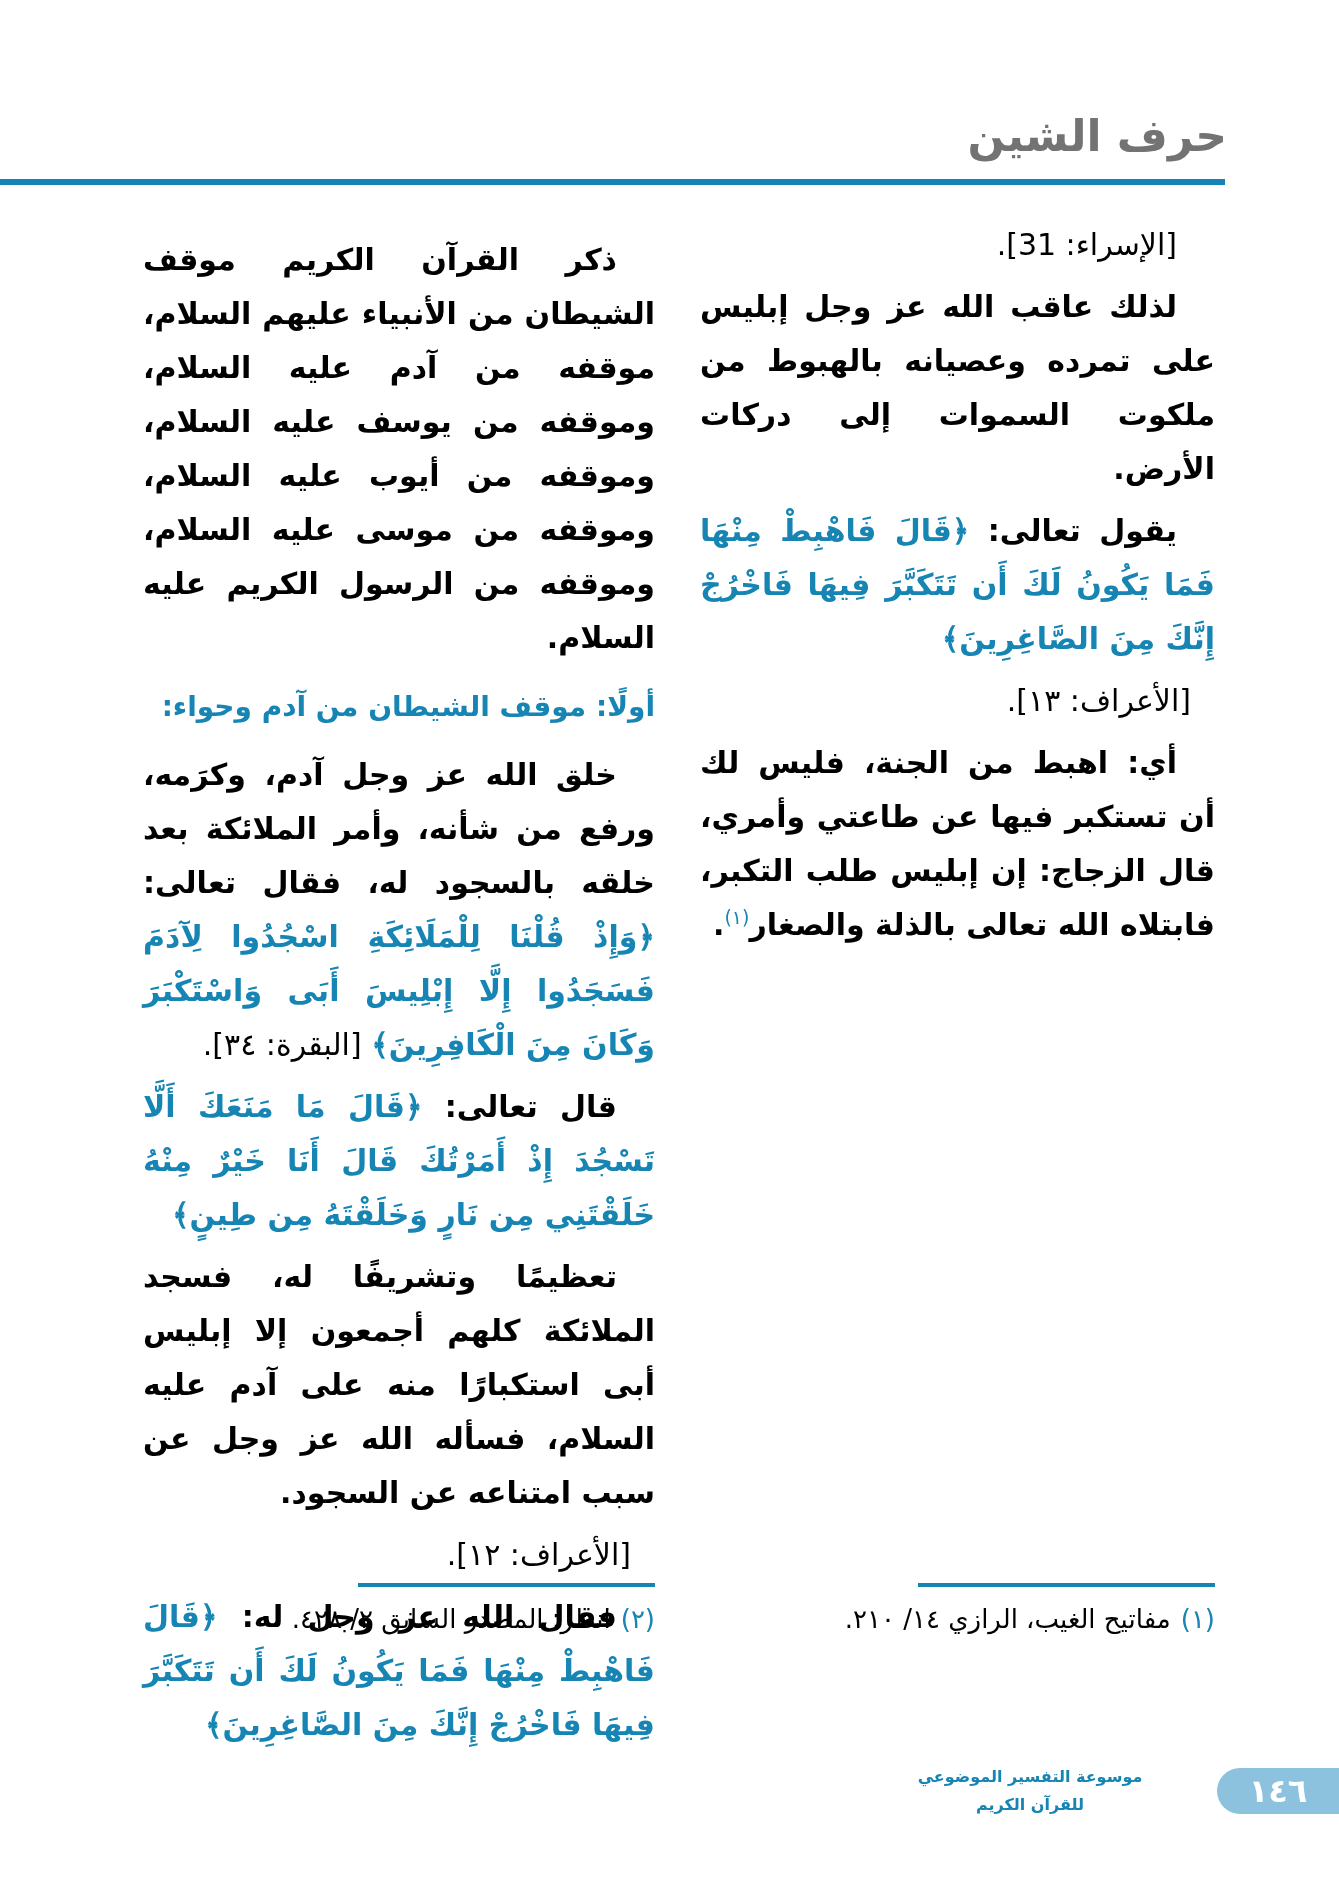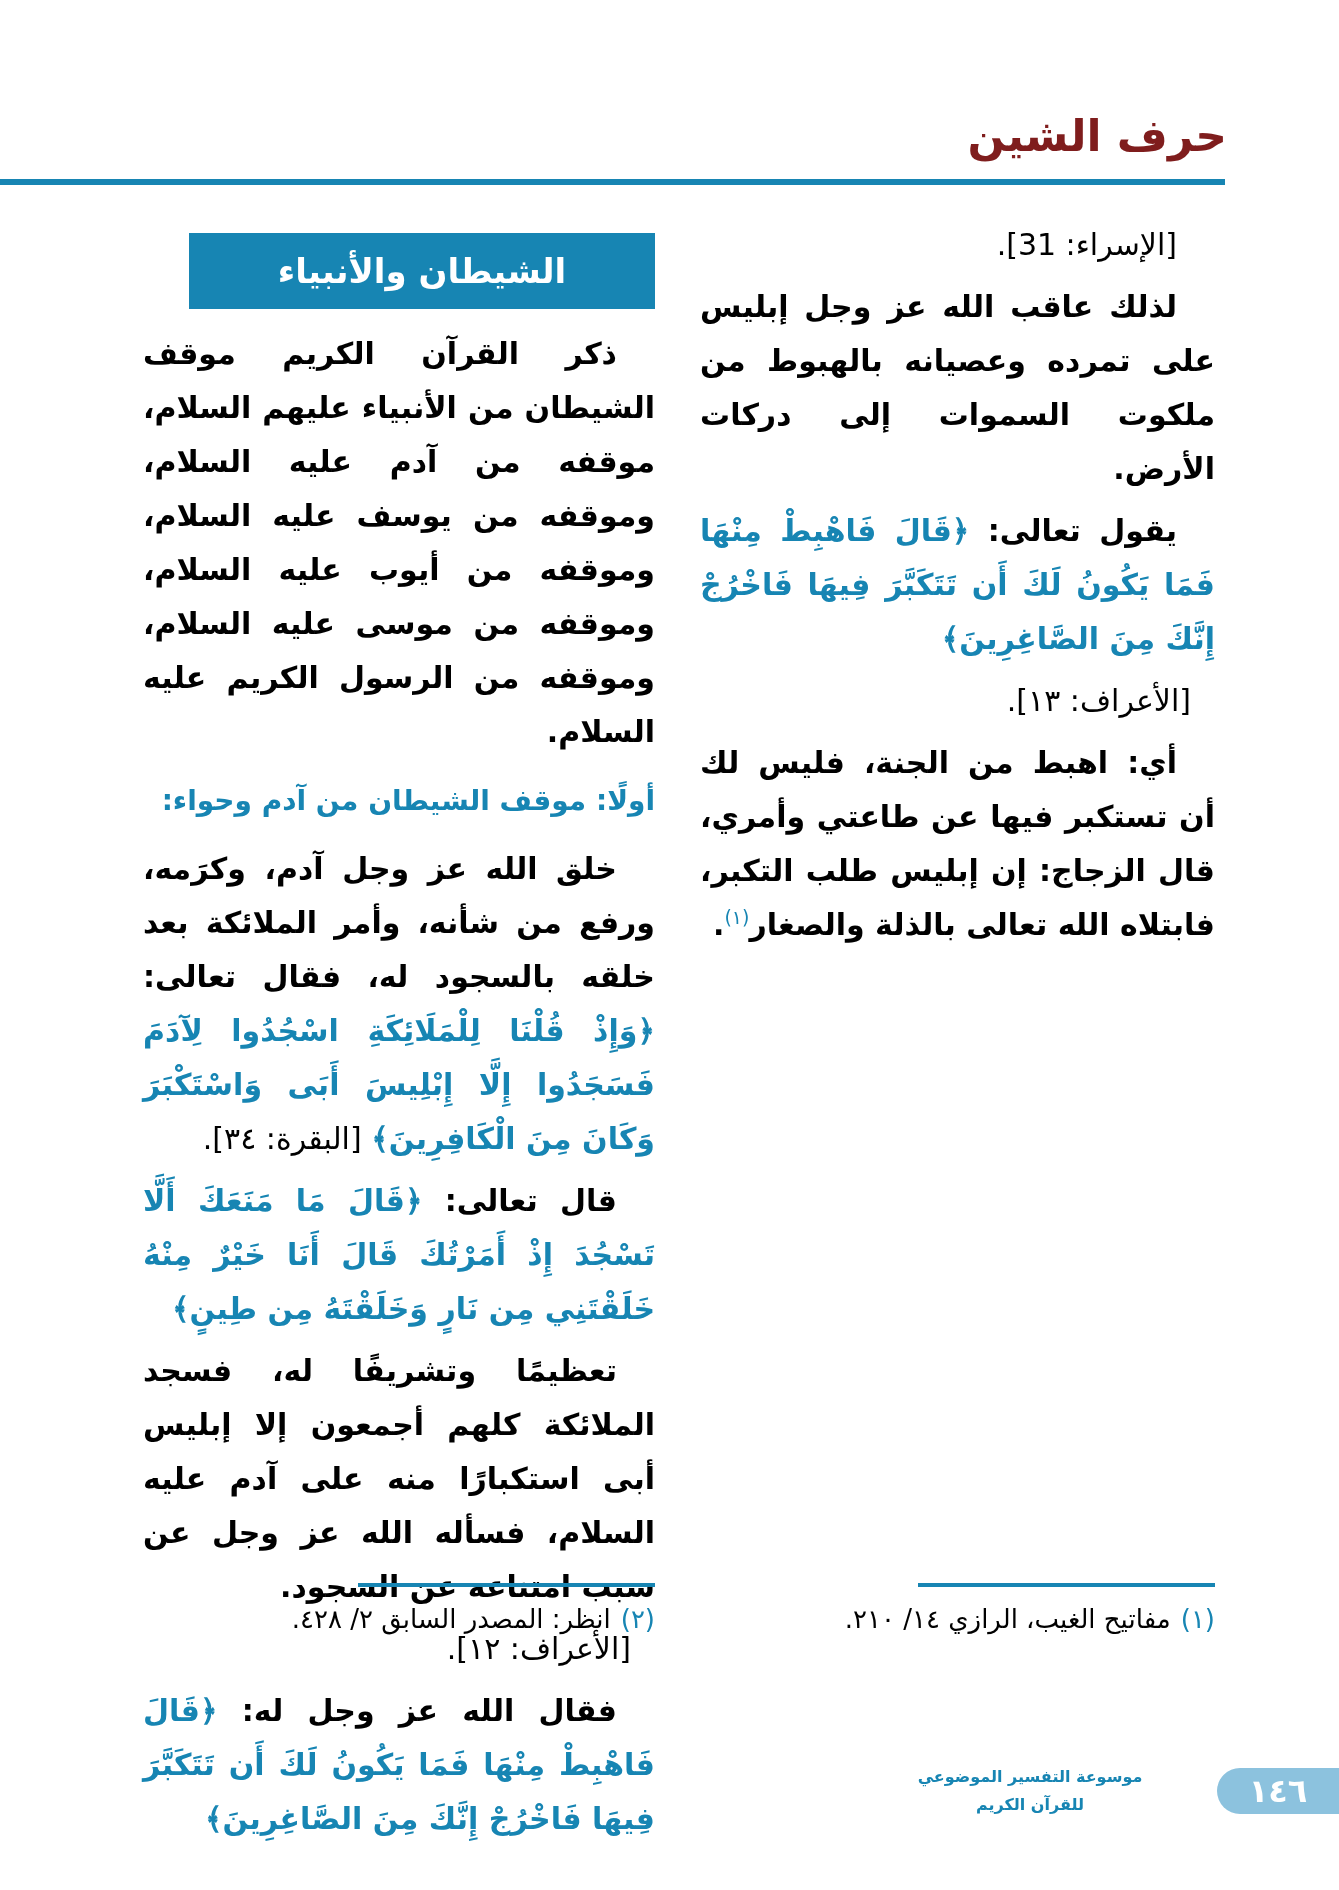--- a/index.html
+++ b/index.html
@@ -3,21 +3,21 @@
 <meta charset="utf-8">
 <title>Book Page</title>
 <style>
   html,body{margin:0;padding:0;background:#ffffff;}
   .page{
     position:relative;width:1339px;height:1890px;background:#ffffff;
     font-family:"DejaVu Sans",sans-serif;direction:rtl;overflow:hidden;
   }
   
   .hdr-title{
-    position:absolute;top:100px;right:112px;color:#7f1d1d;
+    position:absolute;top:100px;right:112px;color:#737373;
     font-size:44px;font-weight:bold;line-height:72px;white-space:nowrap;
   }
   .hdr-rule{position:absolute;top:179px;left:0;width:1225px;height:6px;background:#1785b3;}
   
   .col{position:absolute;font-size:30px;line-height:54px;color:#000;}
   .col-right{top:218px;right:124px;width:515px;}
   .col-left{top:233px;right:684px;width:512px;}
   .para{margin:0 0 8px 0;text-align:justify;font-weight:bold;}
   .para.indent{text-indent:38px;}
   .para.refline{text-align:right;text-indent:24px;font-weight:normal;margin-bottom:8px;}
@@ -62,23 +62,20 @@
 
   <div class="col col-right">
     <p class="para indent"><span class="seg light">[الإسراء: 31].</span></p>
     <p class="para indent"><span class="seg plain">لذلك عاقب الله عز وجل إبليس على تمرده وعصيانه بالهبوط من ملكوت السموات إلى دركات الأرض.</span></p>
     <p class="para indent"><span class="seg plain">يقول تعالى: </span><span class="seg quran">﴿قَالَ فَاهْبِطْ مِنْهَا فَمَا يَكُونُ لَكَ أَن تَتَكَبَّرَ فِيهَا فَاخْرُجْ إِنَّكَ مِنَ الصَّاغِرِينَ﴾</span></p>
     <p class="para refline"><span class="seg light">[الأعراف: ١٣].</span></p>
     <p class="para indent"><span class="seg plain">أي: اهبط من الجنة، فليس لك أن تستكبر فيها عن طاعتي وأمري، قال الزجاج: إن إبليس طلب التكبر، فابتلاه الله تعالى بالذلة والصغار</span><span class="seg fnref">(١)</span><span class="seg plain">.</span></p>
   </div>
 
   <div class="col col-left">
-    <div class="topic-box">
-      <span>الشيطان والأنبياء</span>
-    </div>
     <p class="para indent"><span class="seg plain">ذكر القرآن الكريم موقف الشيطان من الأنبياء عليهم السلام، موقفه من آدم عليه السلام، وموقفه من يوسف عليه السلام، وموقفه من أيوب عليه السلام، وموقفه من موسى عليه السلام، وموقفه من الرسول الكريم عليه السلام.</span></p>
     <p class="para subhead"><span class="seg heading">أولًا: موقف الشيطان من آدم وحواء:</span></p>
     <p class="para indent"><span class="seg plain">خلق الله عز وجل آدم، وكرَمه، ورفع من شأنه، وأمر الملائكة بعد خلقه بالسجود له، فقال تعالى: </span><span class="seg quran">﴿وَإِذْ قُلْنَا لِلْمَلَائِكَةِ اسْجُدُوا لِآدَمَ فَسَجَدُوا إِلَّا إِبْلِيسَ أَبَى وَاسْتَكْبَرَ وَكَانَ مِنَ الْكَافِرِينَ﴾</span><span class="seg light"> [البقرة: ٣٤].</span></p>
     <p class="para indent"><span class="seg plain">قال تعالى: </span><span class="seg quran">﴿قَالَ مَا مَنَعَكَ أَلَّا تَسْجُدَ إِذْ أَمَرْتُكَ قَالَ أَنَا خَيْرٌ مِنْهُ خَلَقْتَنِي مِن نَارٍ وَخَلَقْتَهُ مِن طِينٍ﴾</span></p>
     <p class="para indent"><span class="seg plain">تعظيمًا وتشريفًا له، فسجد الملائكة كلهم أجمعون إلا إبليس أبى استكبارًا منه على آدم عليه السلام، فسأله الله عز وجل عن سبب امتناعه عن السجود.</span></p>
     <p class="para refline"><span class="seg light">[الأعراف: ١٢].</span></p>
     <p class="para indent"><span class="seg plain">فقال الله عز وجل له: </span><span class="seg quran">﴿قَالَ فَاهْبِطْ مِنْهَا فَمَا يَكُونُ لَكَ أَن تَتَكَبَّرَ فِيهَا فَاخْرُجْ إِنَّكَ مِنَ الصَّاغِرِينَ﴾</span></p>
 
   </div>
 

